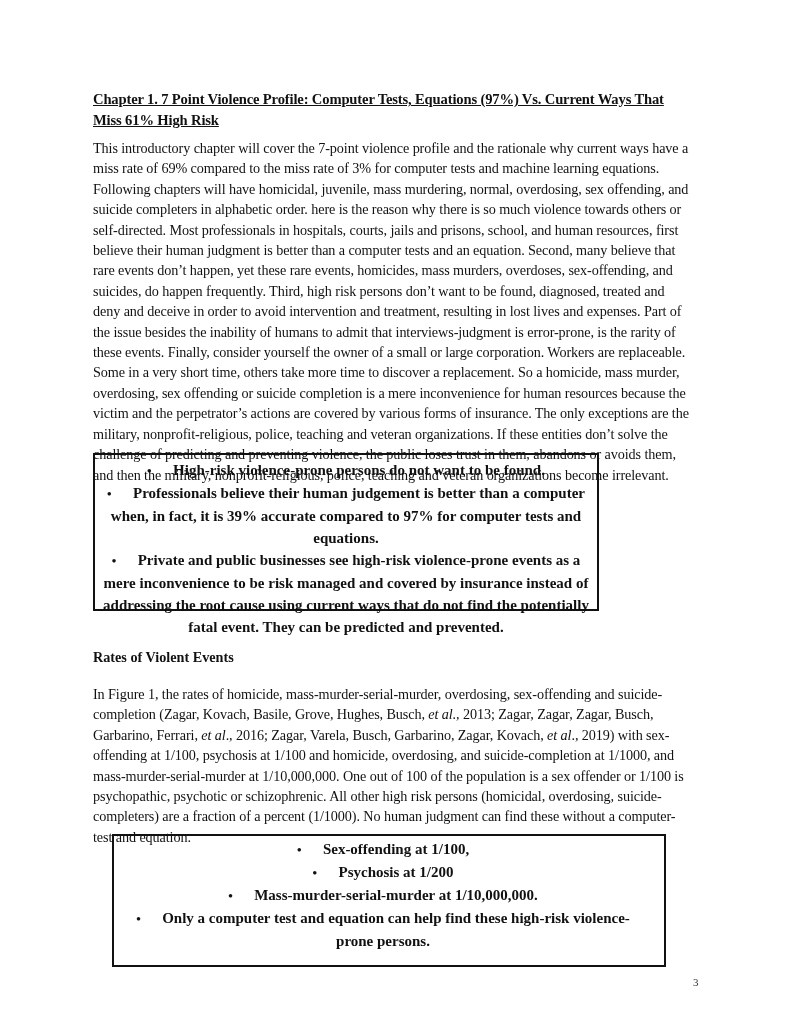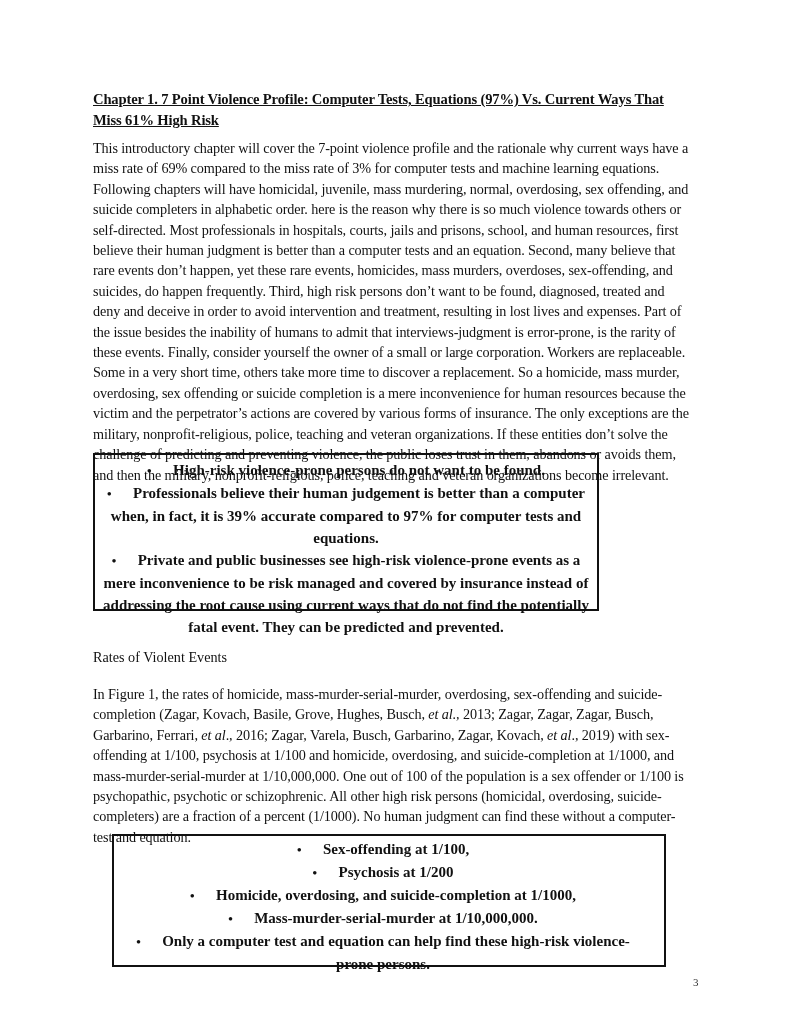--- a/index.html
+++ b/index.html
@@ -5,21 +5,21 @@
   html, body { margin: 0; padding: 0; background: #ffffff; }
   body { width: 791px; height: 1024px; position: relative; overflow: hidden;
          font-family: "Liberation Serif", "DejaVu Serif", serif; color: #111; }
   .page { position: absolute; left: 0; top: 0; width: 791px; height: 1024px; }
   .title { position: absolute; left: 93px; top: 89px; width: 600px;
            font-weight: bold; font-size: 14.6px; line-height: 21px; letter-spacing: -0.15px; text-decoration: underline; }
   .para { position: absolute; left: 93px; width: 598px;
           font-size: 14.2px; line-height: 20.4px; letter-spacing: -0.1px; margin: 0; }
   .p1 { top: 138px; }
   .p2 { top: 684px; }
-  .heading2 { position: absolute; left: 93px; top: 649px; font-weight: normal; font-size: 14.2px; }
+  .heading2 { position: absolute; left: 93px; top: 649px; font-weight: bold; font-size: 14.2px; }
   .box { position: absolute; border: 2px solid #111; box-sizing: border-box;
          font-weight: bold; font-size: 15px; line-height: 22px; text-align: center; }
   .box1 { left: 93px; top: 453px; width: 506px; height: 158px; padding: 4px 6px 0 6px; }
   .box2 { left: 112px; top: 834px; width: 554px; height: 133px; padding: 2px 18px 0 6px; }
   .box .item { display: block; }
   .bullet { display: inline-block; width: 26px; text-align: left; font-size: 13px; }
   .pagenum { position: absolute; left: 693px; top: 976px; font-size: 11px; color: #333; }
   em { font-style: italic; text-align: center; }
 </style>
 </head>
@@ -37,19 +37,18 @@
     <span class="item"><span class="bullet">•</span><span>Private and public businesses see high-risk violence-prone events as a mere inconvenience to be risk managed and covered by insurance instead of addressing the root cause using current ways that do not find the potentially fatal event. They can be predicted and prevented.</span></span>
   </div>
 
   <div class="heading2">Rates of Violent Events</div>
 
   <p class="para p2"><span>In Figure 1, the rates of homicide, mass-murder-serial-murder, overdosing, sex-offending and suicide-completion (Zagar, Kovach, Basile, Grove, Hughes, Busch, </span><em>et al.,</em><span> 2013; Zagar, Zagar, Zagar, Busch, Garbarino, Ferrari, </span><em>et al</em><span>., 2016; Zagar, Varela, Busch, Garbarino, Zagar, Kovach, </span><em>et al</em><span>., 2019) with sex-offending at 1/100, psychosis at 1/100 and homicide, overdosing, and suicide-completion at 1/1000, and mass-murder-serial-murder at 1/10,000,000. One out of 100 of the population is a sex offender or 1/100 is psychopathic, psychotic or schizophrenic. All other high risk persons (homicidal, overdosing, suicide-completers) are a fraction of a percent (1/1000). No human judgment can find these without a computer-test and equation.</span></p>
 
   <div class="box box2">
     <span class="item"><span class="bullet">•</span><span>Sex-offending at 1/100,</span></span>
     <span class="item"><span class="bullet">•</span><span>Psychosis at 1/200</span></span>
-    <span class="item"><span class="bullet">•</span><span>Homicide, overdosing, and suicide-completion at 1/1000,</span></span>
     <span class="item"><span class="bullet">•</span><span>Mass-murder-serial-murder at 1/10,000,000.</span></span>
     <span class="item"><span class="bullet">•</span><span>Only a computer test and equation can help find these high-risk violence-prone persons.</span></span>
   </div>
 
   <div class="pagenum">3</div>
 </div>
 
 </body></html>

